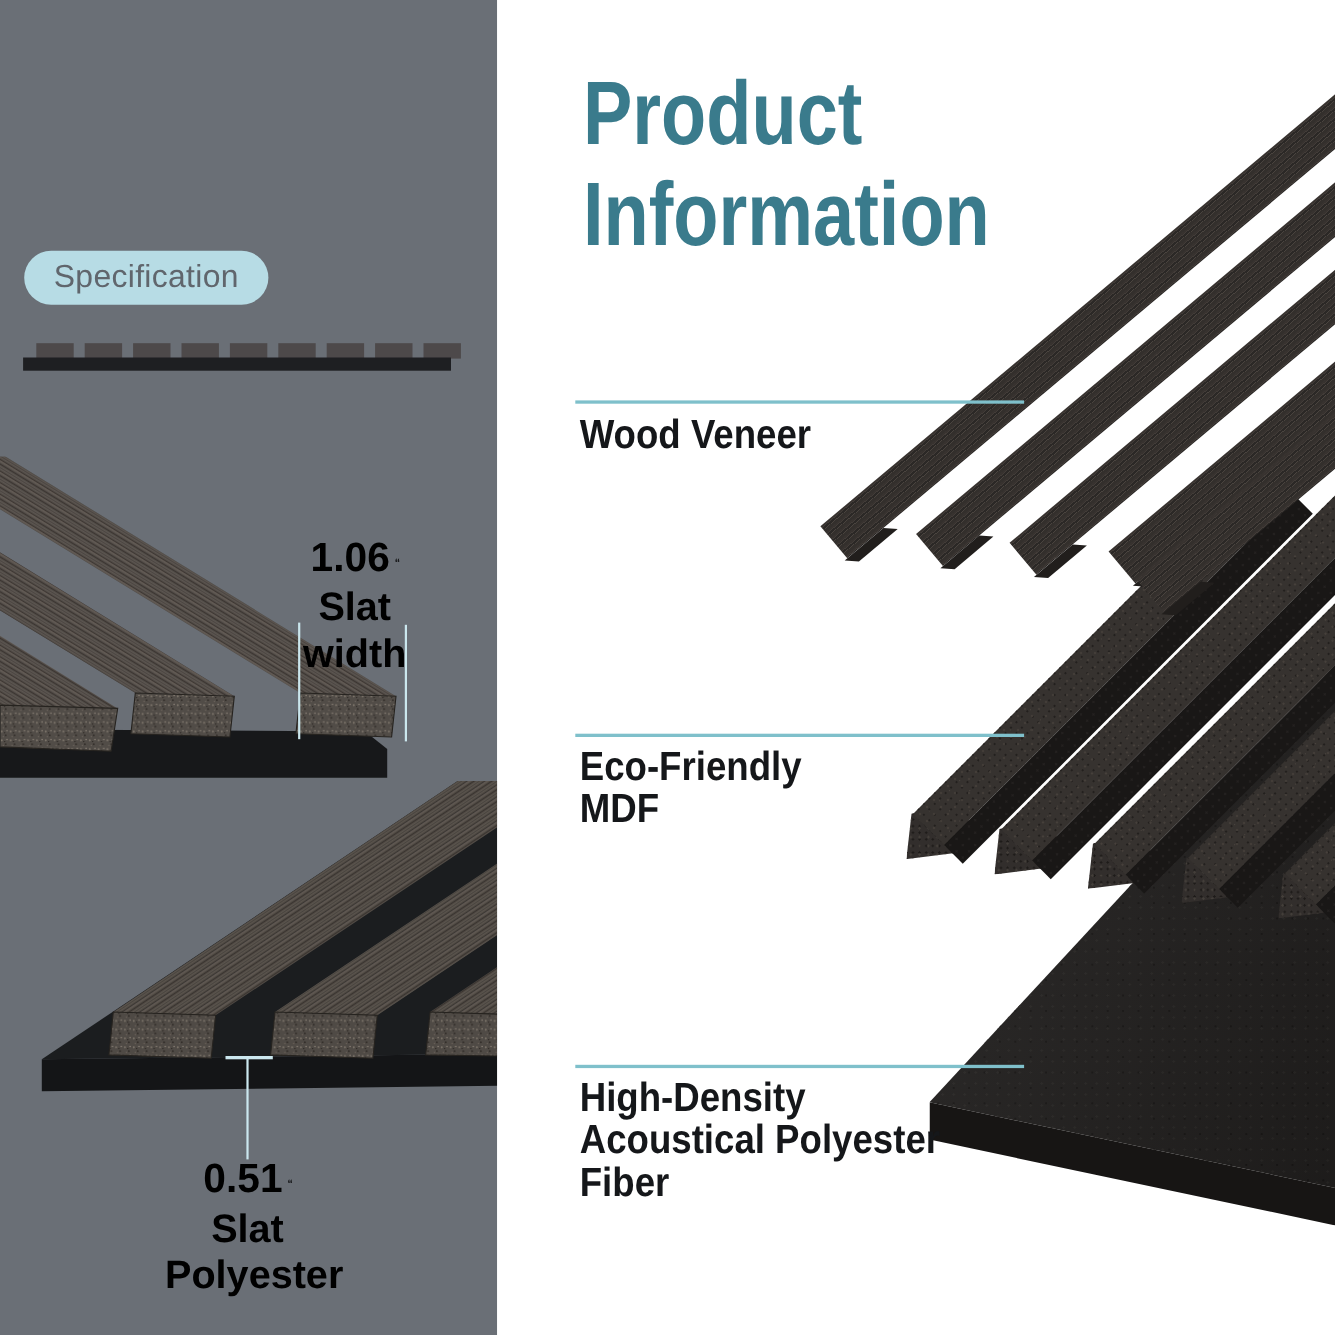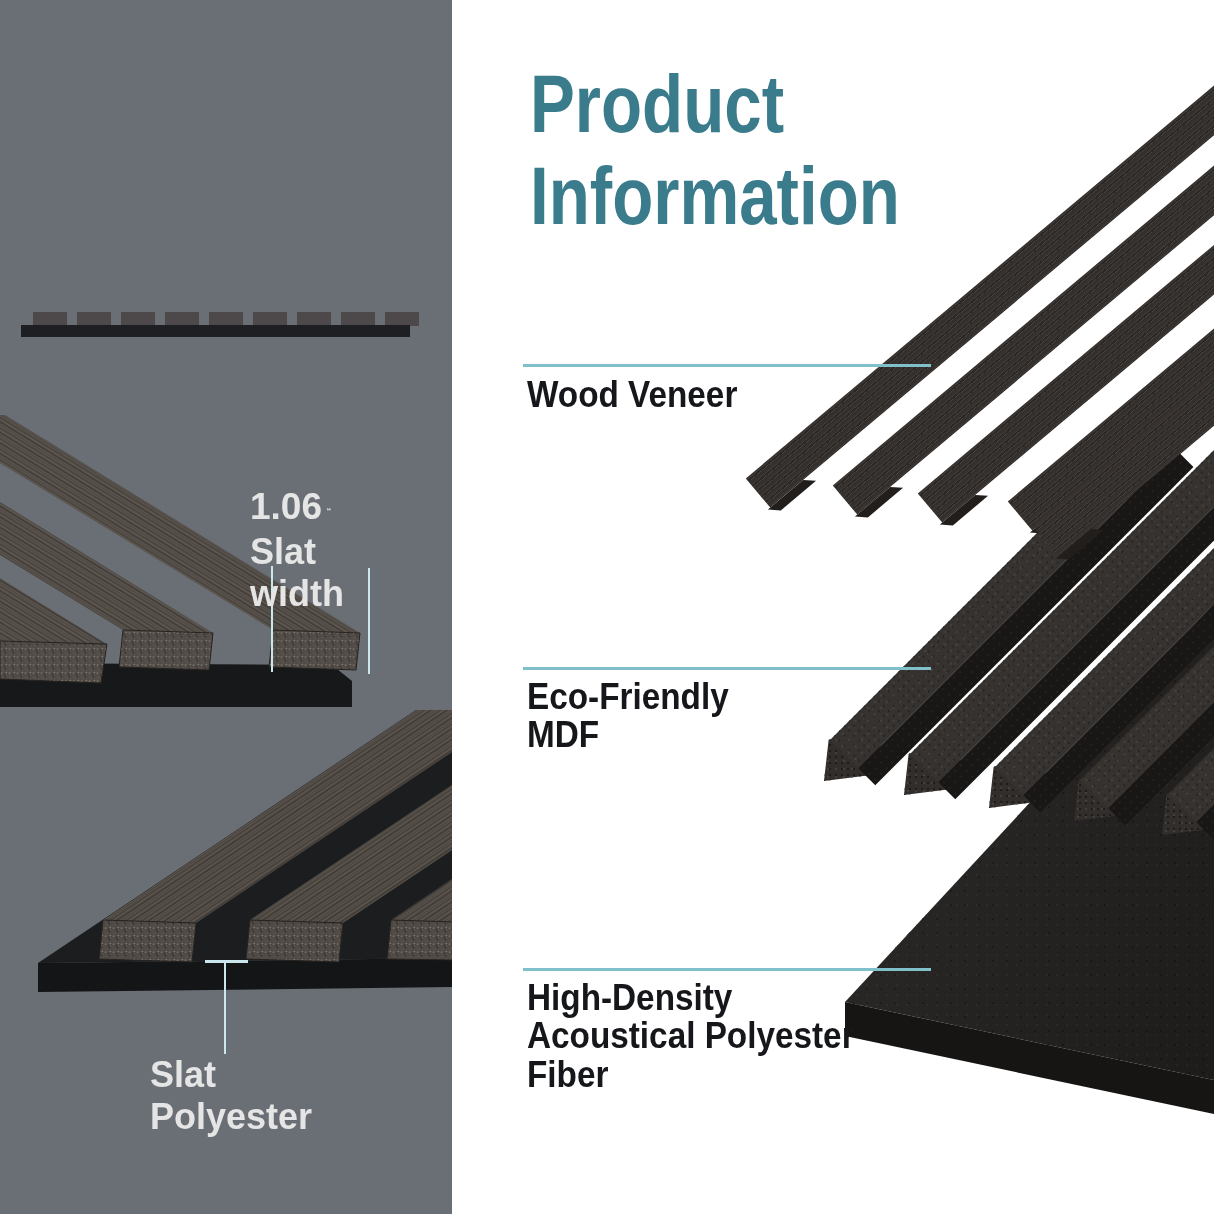--- a/index.html
+++ b/index.html
@@ -17,21 +17,21 @@
   .scene{position:absolute;left:0;display:block;}
   #sceneMid{top:415px;}
   #sceneBot{top:710px;}
 
   .mline{position:absolute;width:2px;background:#cbe7ee;z-index:5;}
   #mlineA{left:271px;top:566px;height:106px;}
   #mlineB{left:368px;top:568px;height:106px;}
   #tickH{position:absolute;left:205px;top:960px;width:43px;height:3px;background:#cbe7ee;z-index:5;}
   #tickV{position:absolute;left:224px;top:961px;width:2px;height:93px;background:#cbe7ee;z-index:5;}
 
-  .ann{position:absolute;text-align:left;color:#e5e5e5;font-weight:700;z-index:5;}
+  .ann{position:absolute;text-align:center;color:#000000;font-weight:700;z-index:5;}
   .ann .num{font-size:37px;letter-spacing:0;}
   .ann .q{font-size:.6em;vertical-align:.5em;letter-spacing:-1px;}
   .ann .sub{font-size:36px;margin-top:3px;font-weight:700;}
   #annWidth{left:250px;top:486px;width:145px;}
   #annDist{left:150px;top:1051px;width:150px;}
 
   
   .right{position:absolute;left:452px;top:0;width:762px;height:1214px;background:#fff;overflow:hidden;}
   .title{position:absolute;left:78px;top:58px;z-index:7;font-size:82px;font-weight:700;
          color:#3a7b8c;line-height:1.12;transform:scaleX(.82);transform-origin:0 0;white-space:nowrap;}
@@ -89,20 +89,23 @@
      clip-path:polygon(13px 412px,382px 490px,382px 524px,13px 446px);
      background:linear-gradient(#3a3733,#171514 60%);}
 </style>
 </head>
 <body>
 
 <div class="stage">
 
   <div class="left">
 
+    <div class="pill">
+      <span>Specification</span>
+    </div>
 
     <div>
       <div class="profile-blocks">
         <i></i>
           <i></i>
           <i></i>
           <i></i>
           <i></i>
           <i></i>
           <i></i>
@@ -176,20 +179,21 @@
         <polygon points="250,210 455,73 455,138 343,213" fill="url(#woodB)"></polygon>
         <polygon points="246,249 250,210 343,213 339,252" fill="url(#spkB)" stroke="#26231f" stroke-width="1"></polygon>
         <polygon points="391,210 455,167 455,212" fill="url(#woodB)"></polygon>
         <polygon points="387,249 391,210 455,212 455,250" fill="url(#spkB)" stroke="#26231f" stroke-width="1"></polygon>
       </g>
     </svg>
 
     <div id="tickH"></div>
     <div id="tickV"></div>
     <div id="annDist" class="ann">
+      <div><span class="num">0.51</span> <span class="q">“</span></div>
       <div class="sub">Slat Polyester</div>
     </div>
   </div>
 
   <div class="right">
 
     <div class="title">
       <div>Product</div>
       <div>Information</div>
     </div>

